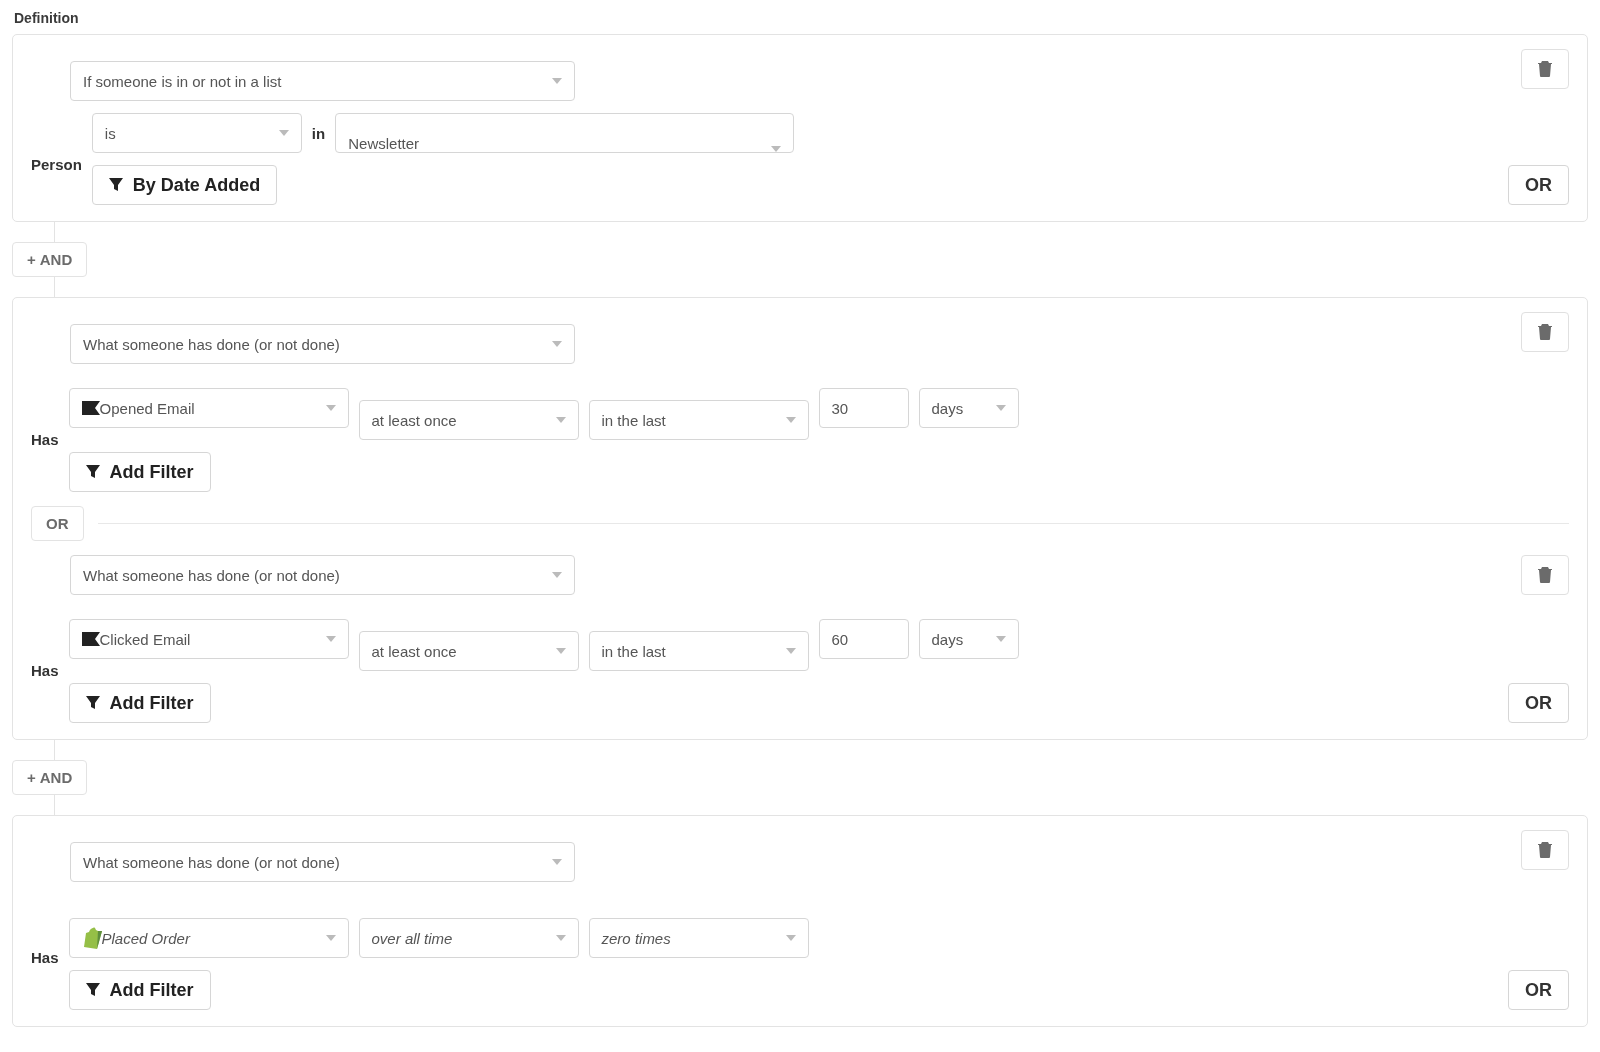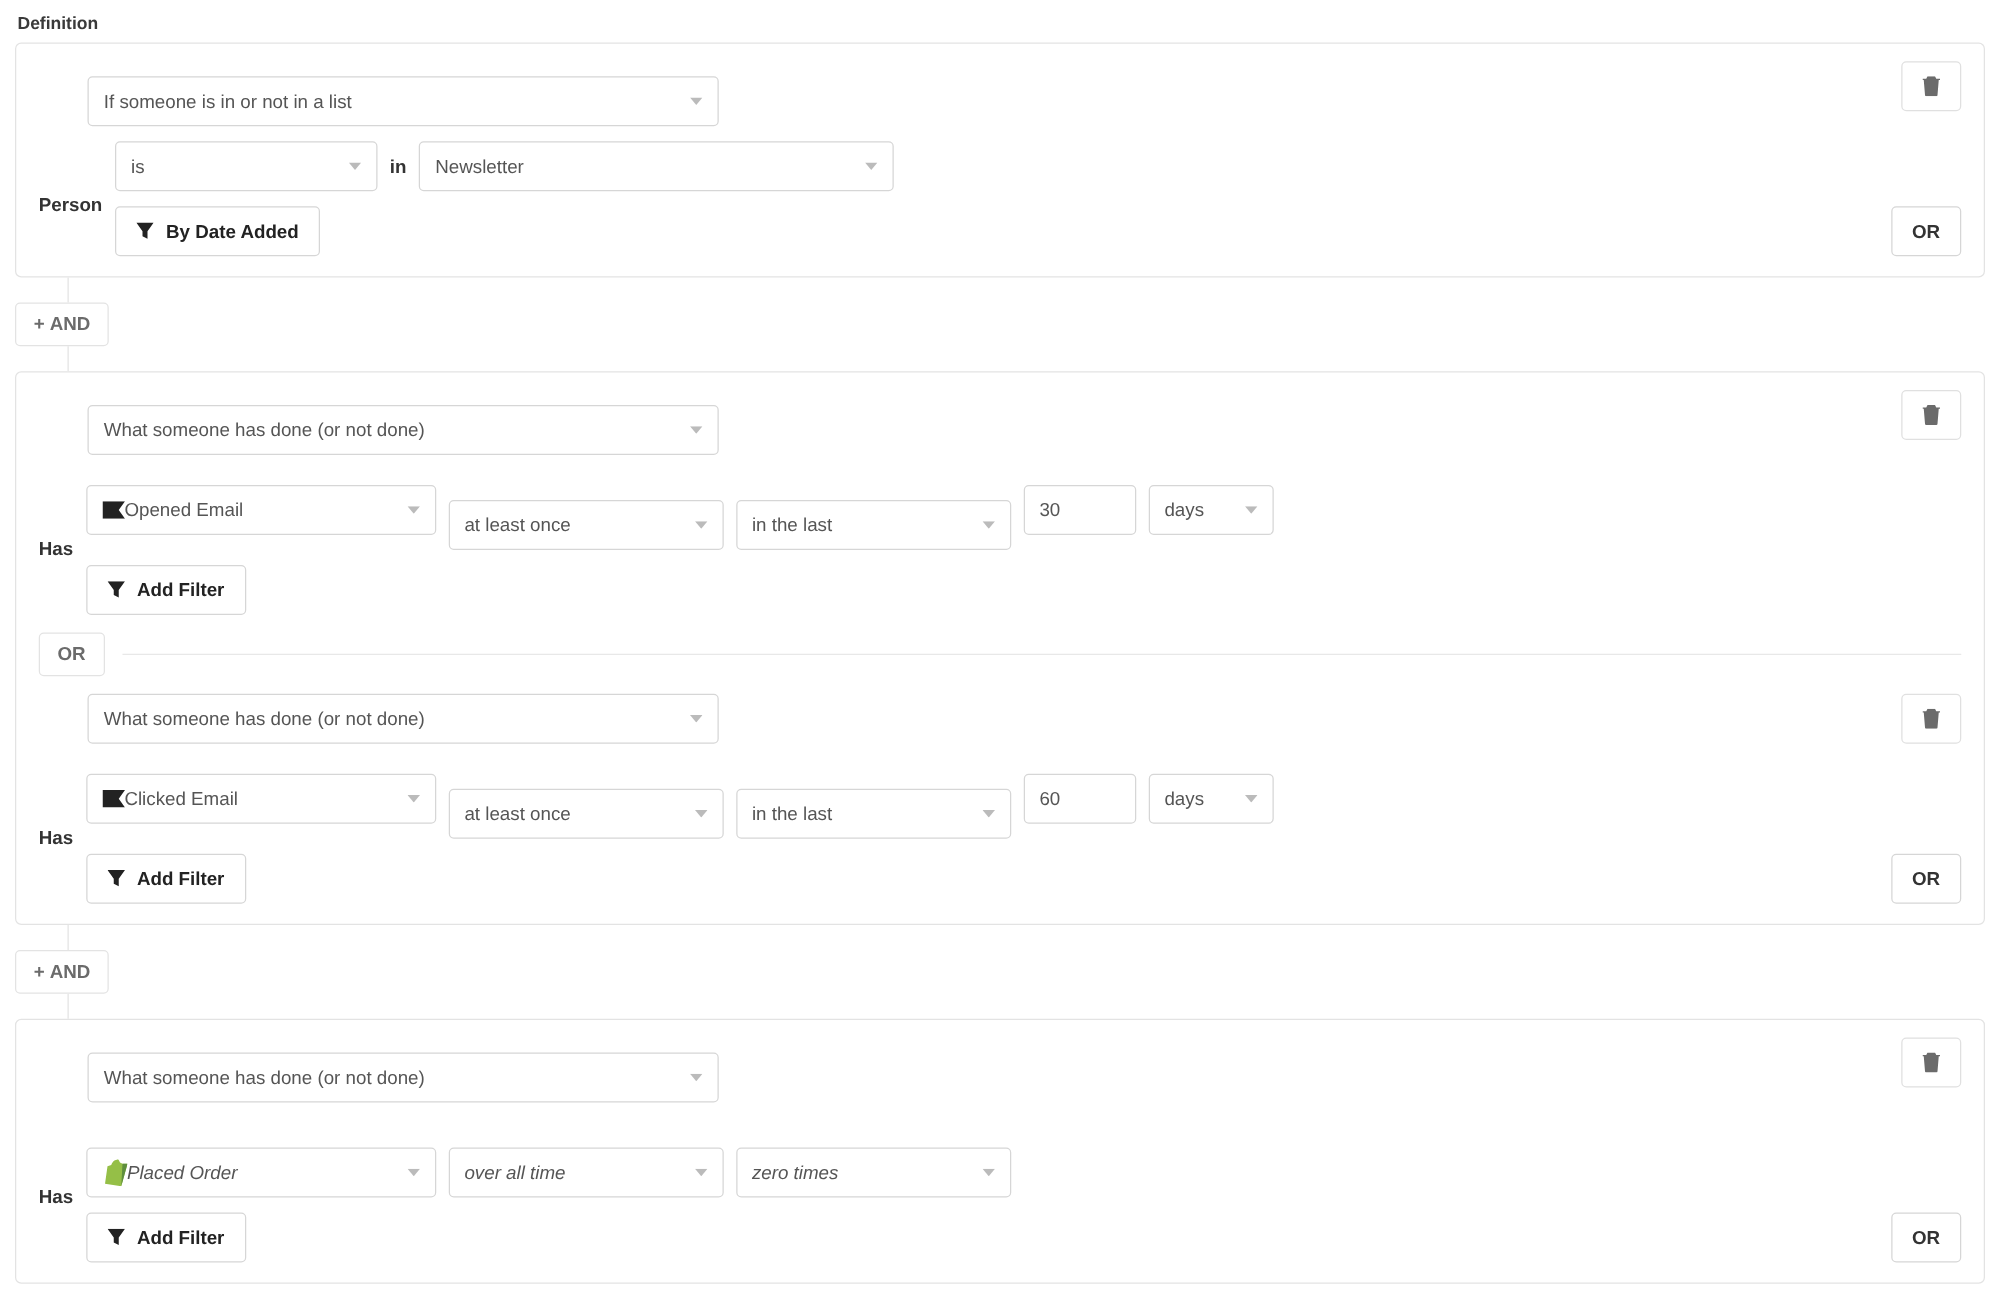--- a/index.html
+++ b/index.html
@@ -121,21 +121,21 @@
     display: inline-flex;
     align-items: center;
     gap: 10px;
     border: 1px solid #d6d6d6;
     border-radius: 4px;
     background: #fff;
     height: 40px;
     padding: 0 16px;
     font-weight: 700;
     color: #222;
-    font-size: 15px;
+    font-size: 18px;
     cursor: pointer;
   }
   .icon-btn {
     display: inline-flex;
     align-items: center;
     justify-content: center;
     border: 1px solid #e0e0e0;
     border-radius: 4px;
     background: #fff;
     height: 40px;
@@ -152,21 +152,21 @@
     display:flex;
     justify-content:flex-end;
     margin-top: -40px;
   }
   .bottom-right .btn { font-weight:700; color:#333; }
   .w-500 { width: 505px; }
   .w-210 { width: 210px; }
   .w-280 { width: 280px; flex-shrink:0; }
   .w-220 { width: 220px; flex-shrink:0;margin-top:24px; }
   .w-100 { width: 100px; }
-  .w-380 { width: 380px; }
+  .w-380 { width: 459px; align-items: flex-end; }
   svg { display:block; }
   .plus { font-weight:700; font-size:15px; }
   .stack { display:flex; flex-direction:column; align-items:flex-start; gap:12px; }
 </style>
 </head>
 <body>
 
 
 
 <div class="section-title">Definition</div>

